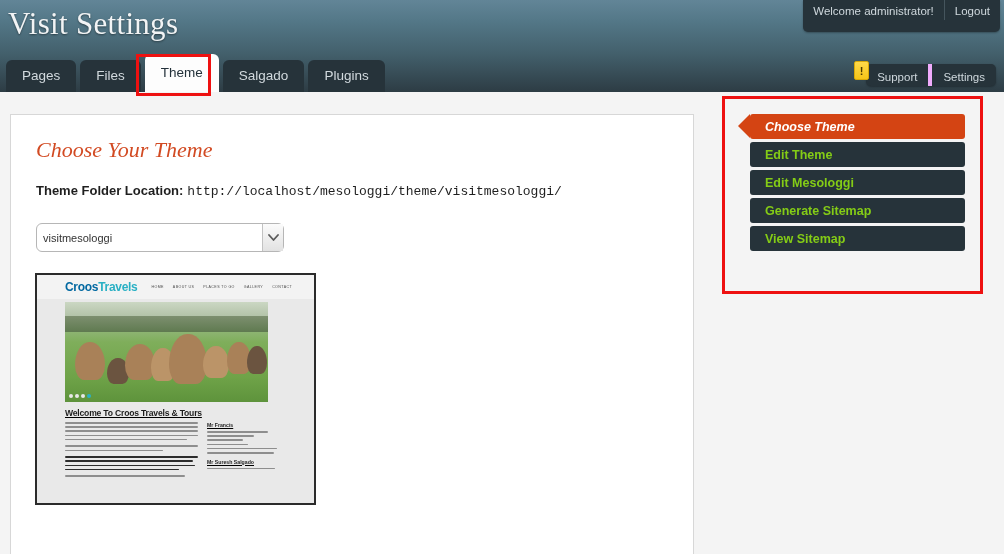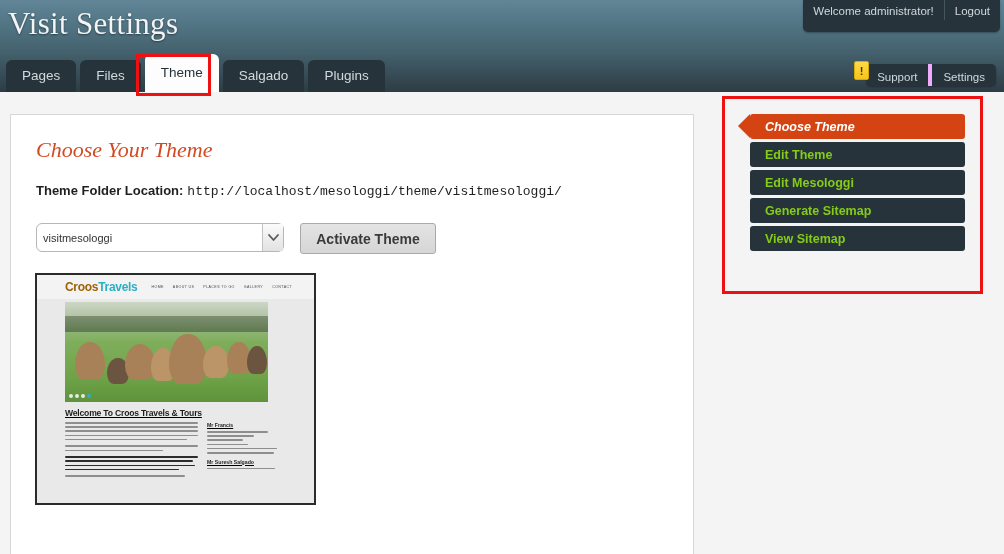--- a/index.html
+++ b/index.html
@@ -208,21 +208,21 @@
     display: flex; align-items: center;
   }
   .pv-logo {
     margin-left: 28px;
     font-family: "Liberation Sans", sans-serif;
     font-size: 12px;
     font-weight: bold;
     letter-spacing: -0.3px;
     white-space: nowrap;
   }
-  .pv-logo .a { color: #a16207; }
+  .pv-logo .a { color: #0369a1; }
   .pv-logo .b { color: #2ab0c4; }
   .pv-nav {
     margin-left: 14px;
     display: flex; gap: 9px;
     font-size: 3.6px;
     color: #4a4a4a;
     letter-spacing: 0.4px;
   }
   .pv-hero {
     position: absolute; left: 28px; top: 27px;
@@ -369,21 +369,20 @@
       <div class="select-wrap">
         <select class="theme-select">
           <option>visitmesologgi</option>
         </select>
         <span class="select-arrow">
           <svg width="11" height="7" viewBox="0 0 11 7">
             <path d="M1 1 L5.5 6 L10 1" fill="none" stroke="#5a5a5a" stroke-width="1.8" stroke-linecap="round" stroke-linejoin="round"></path>
           </svg>
         </span>
       </div>
-      <button class="activate-btn">Activate Theme</button>
     </div>
 
     <div class="preview">
 
       <div class="pv-header">
         <div class="pv-logo">
           <span class="a">Croos</span><span class="b">Travels</span>
         </div>
         <div class="pv-nav">
           <span>HOME</span>

